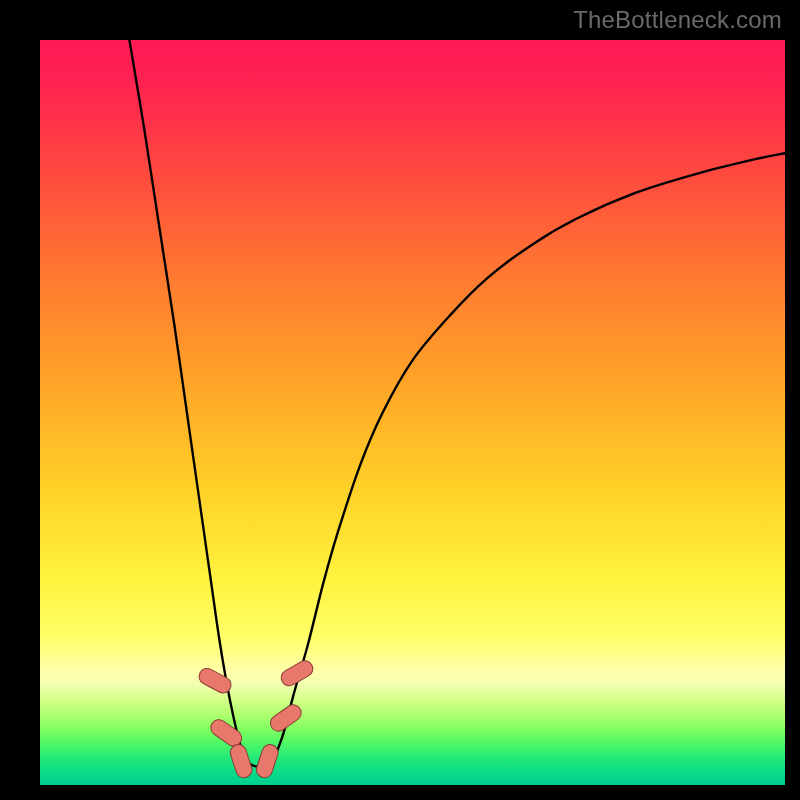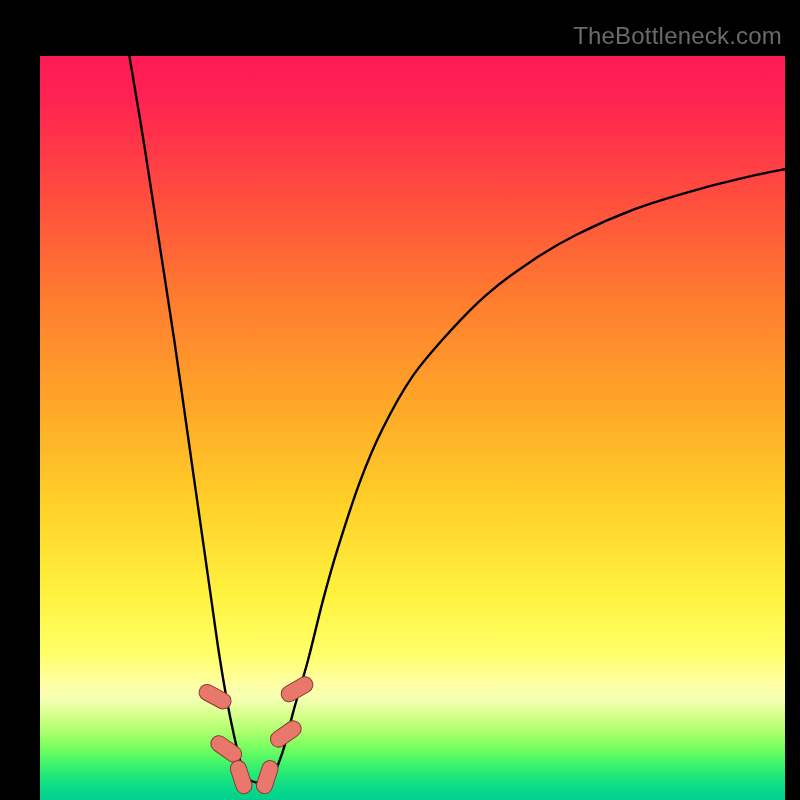--- a/index.html
+++ b/index.html
@@ -7,21 +7,21 @@
     padding: 0;
     width: 800px;
     height: 800px;
     background: #000;
     overflow: hidden;
     font-family: Arial, Helvetica, sans-serif;
   }
   .frame {
     position: absolute;
     left: 0;
-    top: 16px;
+    top: 0;
     width: 800px;
     height: 620px;
     background: #000;
   }
   .plot-area {
     position: absolute;
     left: 40px;
     top: 40px;
     width: 745px;
     height: 745px;

